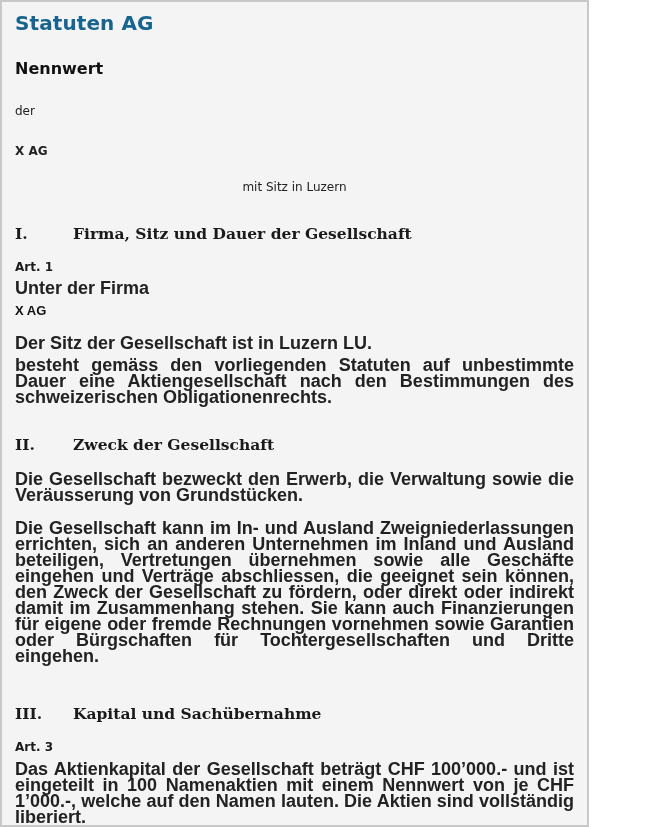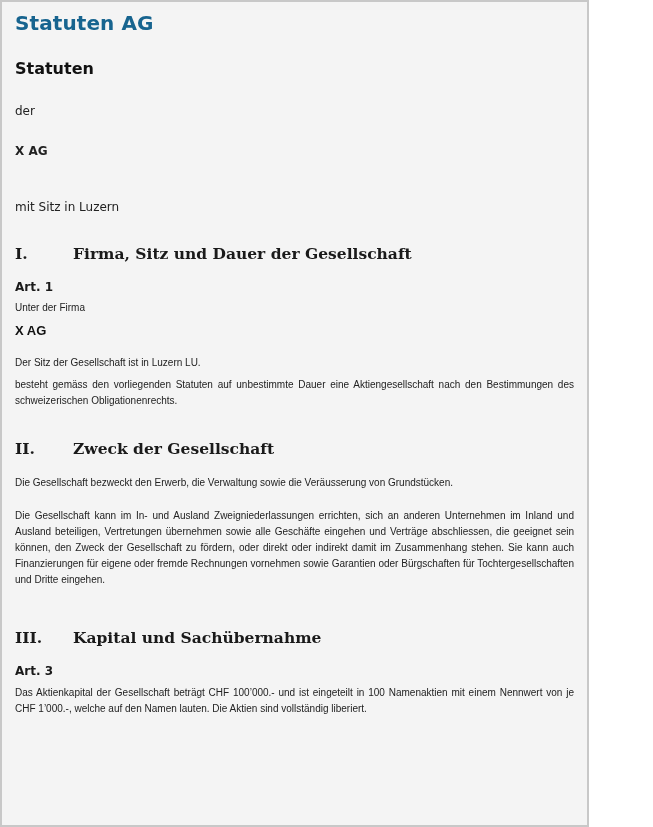--- a/index.html
+++ b/index.html
@@ -19,40 +19,40 @@
       line-height: 26px;
       letter-spacing: 0.1px;
     }
     .statuten-heading {
       font-weight: bold; font-size: 16px; color: #111;
       margin-top: 23px;
     }
     .p { font-size: 12px; line-height: 16px; color: #222; }
     .intro-der { margin-top: 25px; }
     .intro-xag { margin-top: 24px; font-weight: bold; }
-    .intro-sitz { margin-top: 40px; }
+    .intro-sitz { margin-top: 20px; text-align: center; }
     .section {
       font-family: "DejaVu Serif", serif; font-weight: bold; font-size: 15.5px; color: #1a1a1a;
       display: flex;
     }
     .section .num { width: 58px; }
     .art { font-weight: bold; font-size: 12px; color: #1a1a1a; display: flex; }
     .art .arttitle { margin-left: 22px; }
-    .body-text { font-family: "Liberation Sans", sans-serif; font-size: 10px; line-height: 16px; color: #222; text-align: justify; }
+    .body-text { font-family: "Liberation Sans", sans-serif; font-size: 18px; line-height: 16px; color: #222; text-align: justify; font-weight: bold; }
     .body-bold { font-family: "Liberation Sans", sans-serif; font-weight: bold; font-size: 13px; color: #111; }
   </style>
 </head>
 <body>
 
 <div class="page">
   <div class="title">
     <div>Statuten AG</div>
   </div>
 
-  <div class="statuten-heading">Statuten</div>
+  <div class="statuten-heading">Nennwert</div>
 
   <div class="p intro-der">der</div>
   <div class="p intro-xag">X AG</div>
   <div class="p intro-sitz">mit Sitz in Luzern</div>
 
   <div class="section" style="margin-top:29px;">
     <span class="num">I.</span>
     <span>Firma, Sitz und Dauer der Gesellschaft</span>
   </div>
   <div class="art" style="margin-top:17px;">

